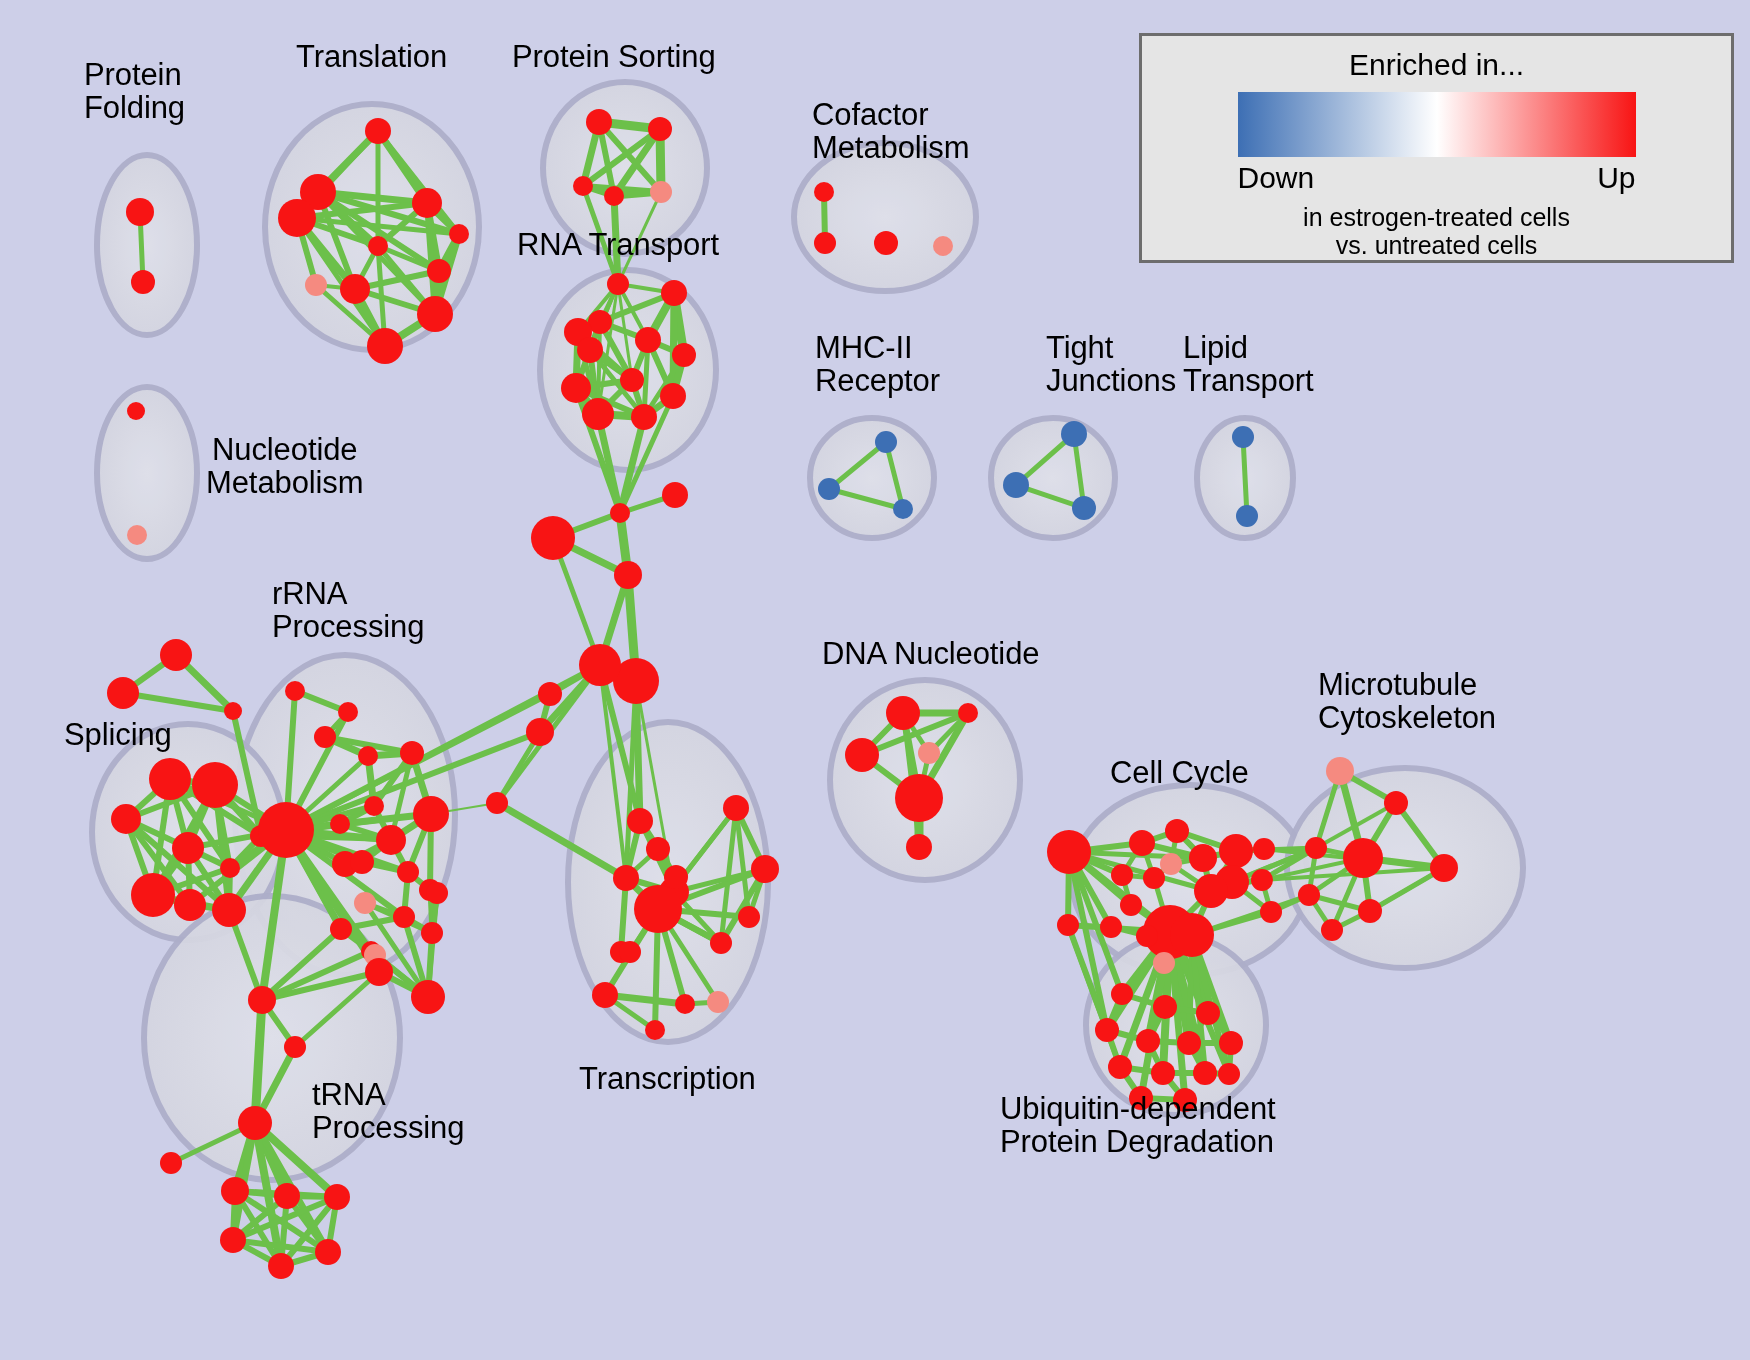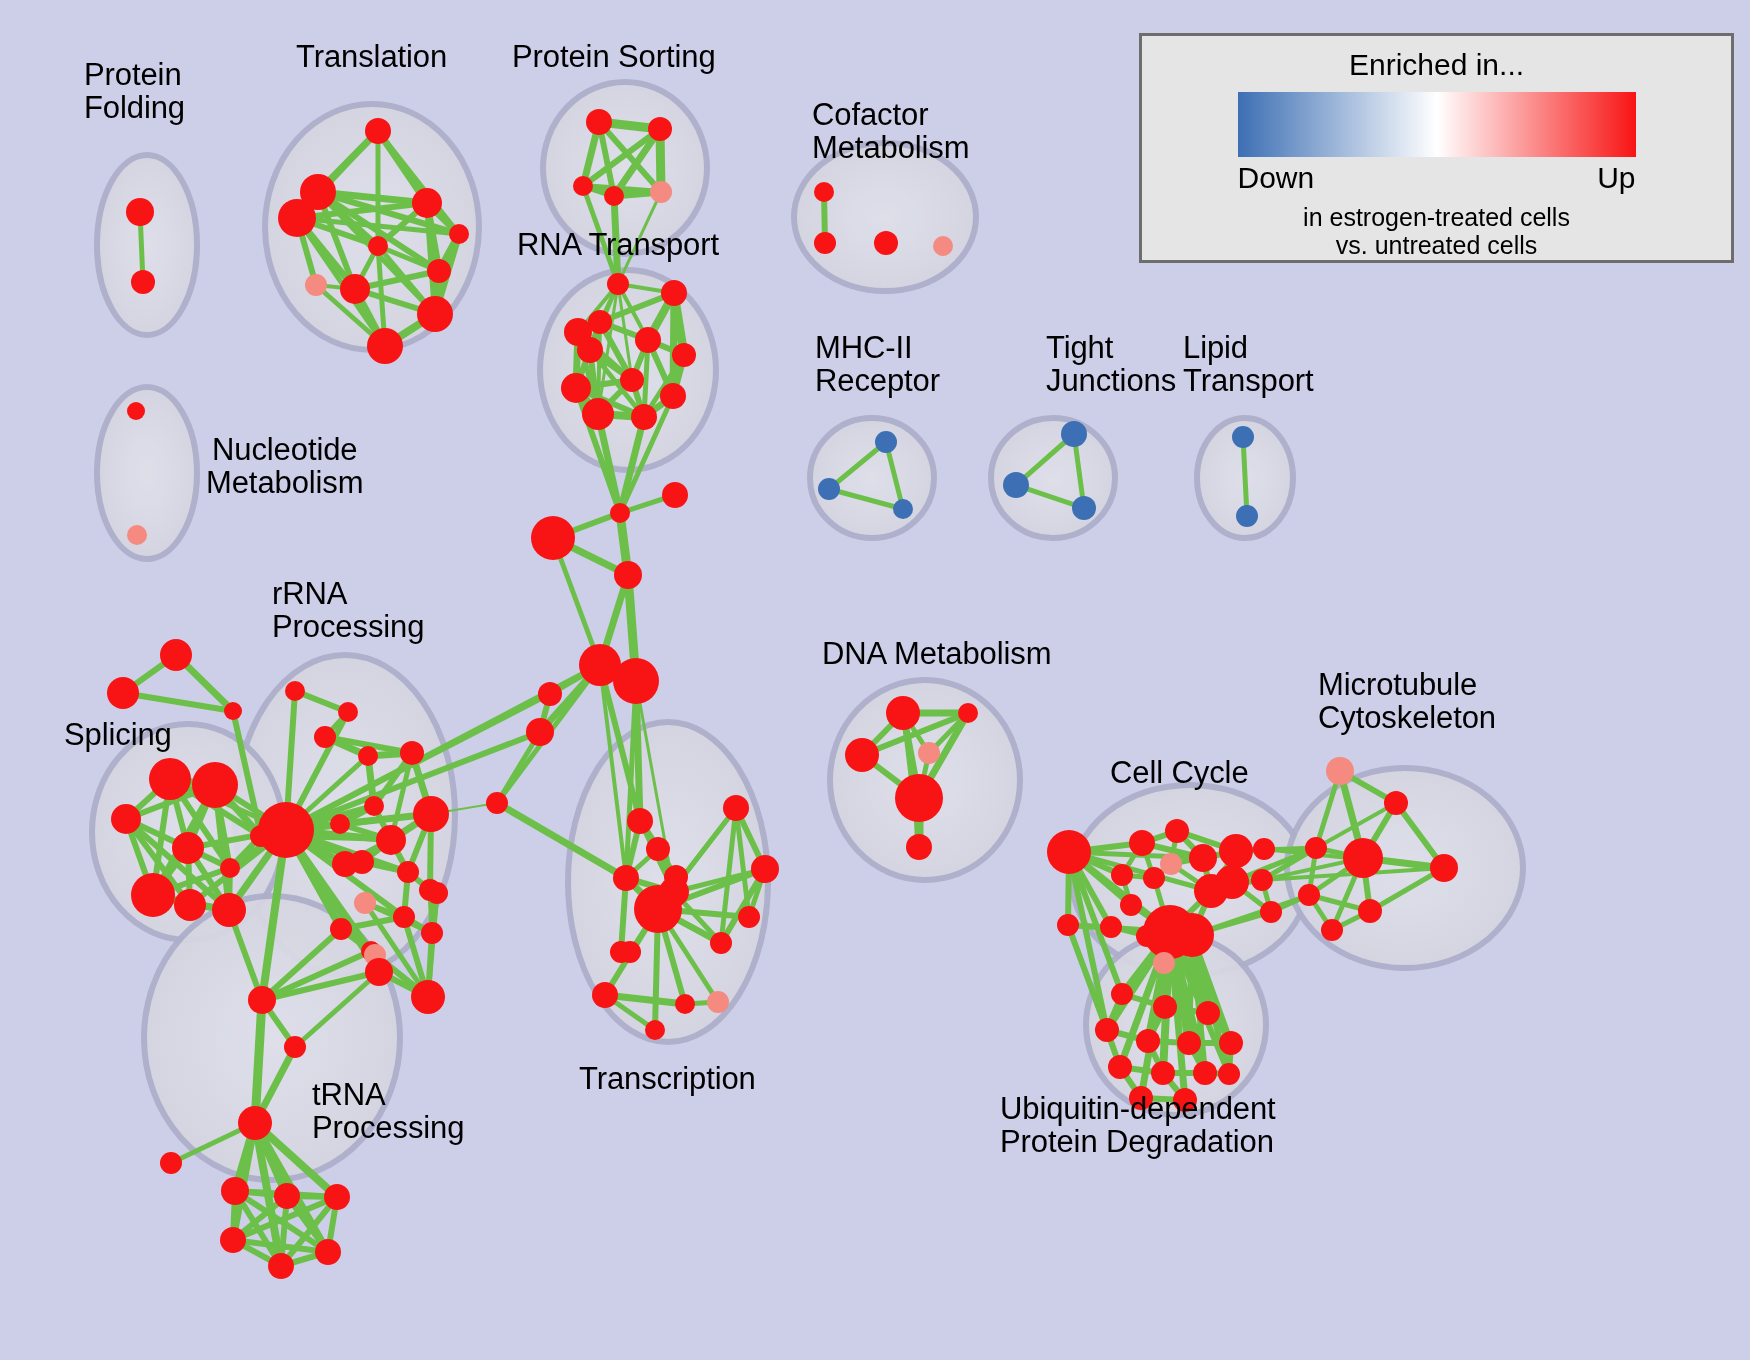--- a/index.html
+++ b/index.html
@@ -684,21 +684,21 @@
 Metabolism</div>
       <div class="cluster-label l" style="left: 815px; top: 331px;">MHC-II
 Receptor</div>
       <div class="cluster-label l" style="left: 998px; top: 331px; margin-left: 48px;">Tight
 Junctions</div>
       <div class="cluster-label l" style="left: 1183px; top: 331px;">Lipid
 Transport</div>
       <div class="cluster-label l" style="left: 272px; top: 577px;">rRNA
 Processing</div>
       <div class="cluster-label l" style="left: 64px; top: 718px;">Splicing</div>
-      <div class="cluster-label l" style="left: 822px; top: 637px;">DNA Metabolism</div>
+      <div class="cluster-label l" style="left: 822px; top: 637px;">DNA Nucleotide</div>
       <div class="cluster-label l" style="left: 1318px; top: 668px;">Microtubule
 Cytoskeleton</div>
       <div class="cluster-label l" style="left: 1110px; top: 756px;">Cell Cycle</div>
       <div class="cluster-label l" style="left: 579px; top: 1062px;">Transcription</div>
       <div class="cluster-label l" style="left: 312px; top: 1078px;">tRNA
 Processing</div>
       <div class="cluster-label l" style="left: 1000px; top: 1092px;">Ubiquitin-dependent
 Protein Degradation</div>
     </div>
 

